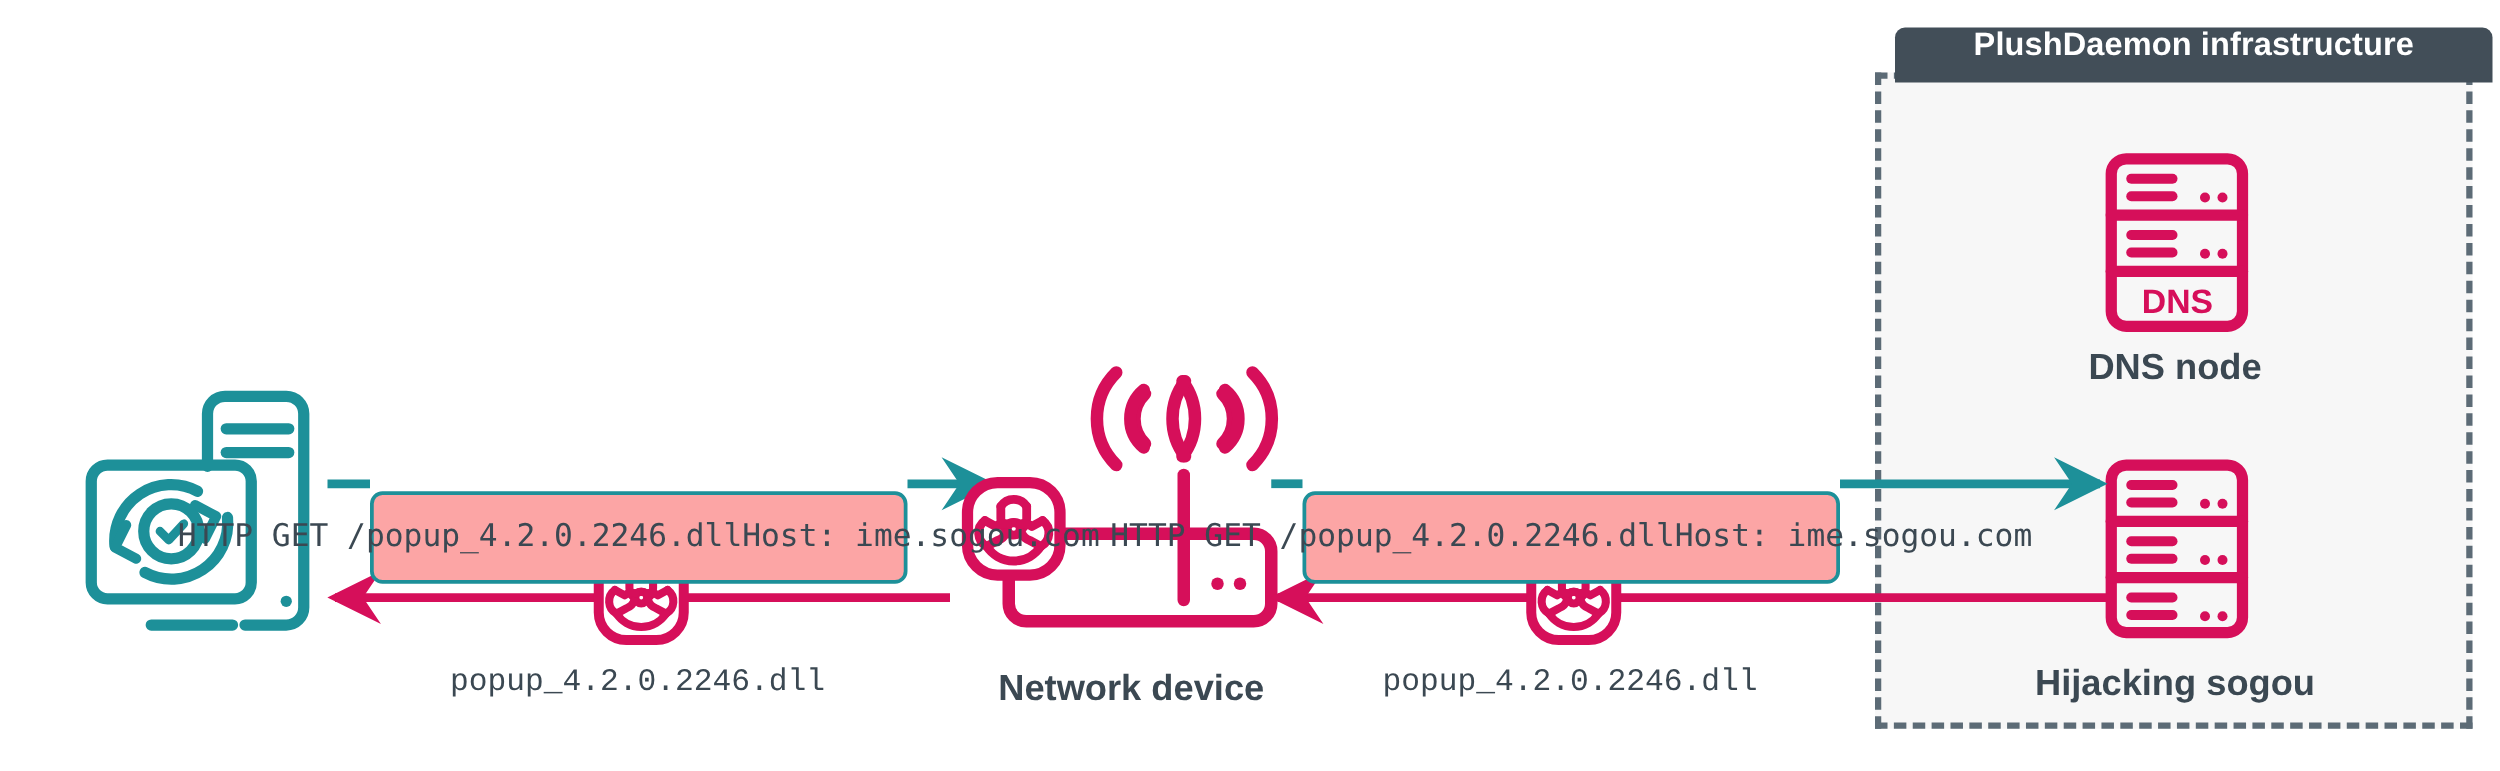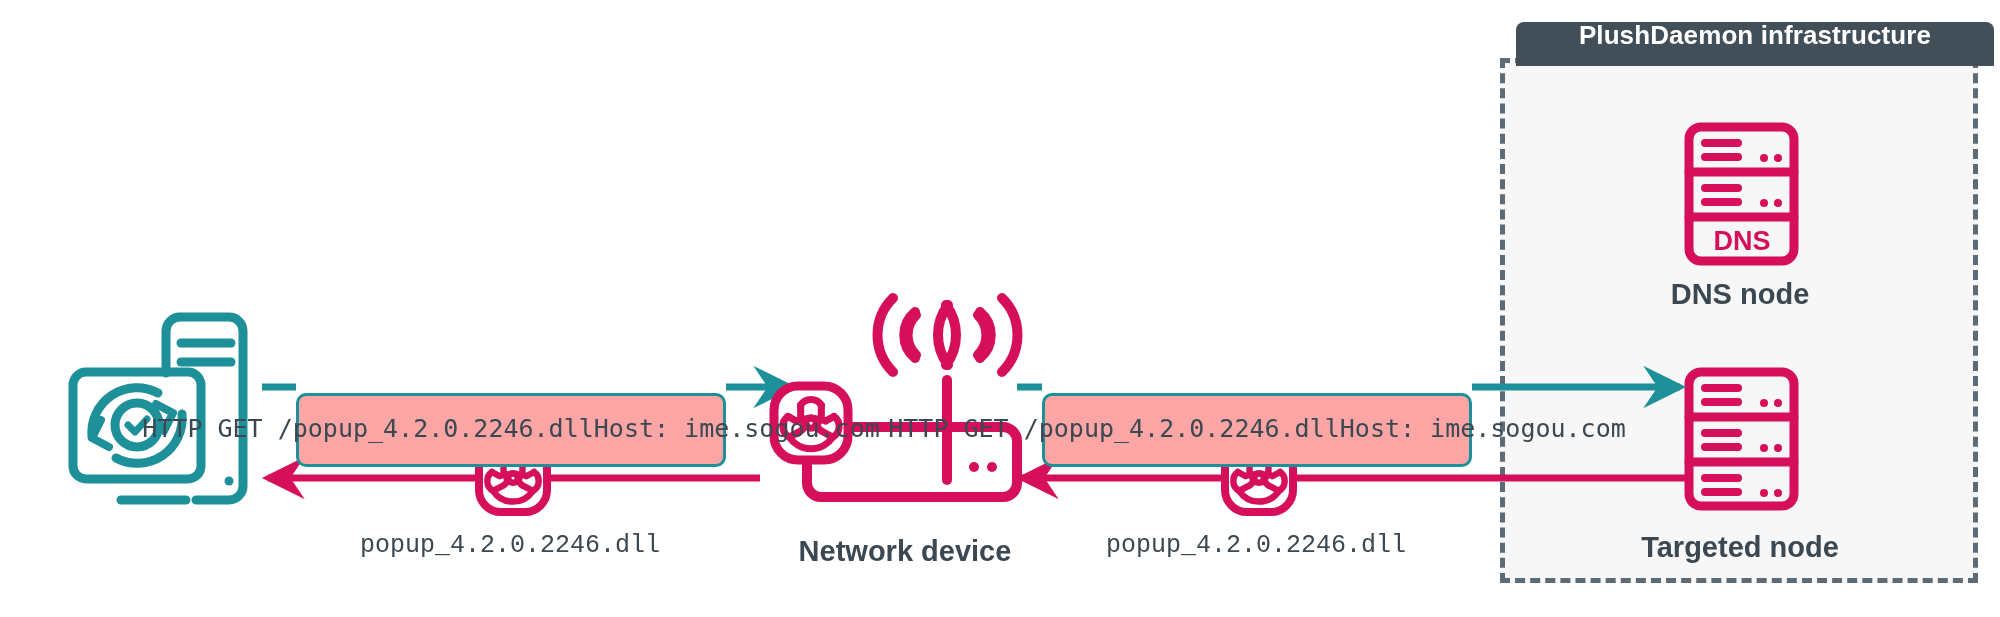--- a/index.html
+++ b/index.html
@@ -242,15 +242,15 @@
   <div class="msg" id="msg-right">
     <div>HTTP GET /popup_4.2.0.2246.dll</div>
     <div>Host: ime.sogou.com</div>
   </div>
 
   <div class="payload-label" id="pay-left">popup_4.2.0.2246.dll</div>
   <div class="payload-label" id="pay-right">popup_4.2.0.2246.dll</div>
 
   <div class="caption" id="cap-netdev">Network device</div>
   <div class="caption" id="cap-dns">DNS node</div>
-  <div class="caption" id="cap-hijack">Targeted node</div>
+  <div class="caption" id="cap-hijack">Hijacking sogou</div>
 
 </div>
 
 </body></html>

